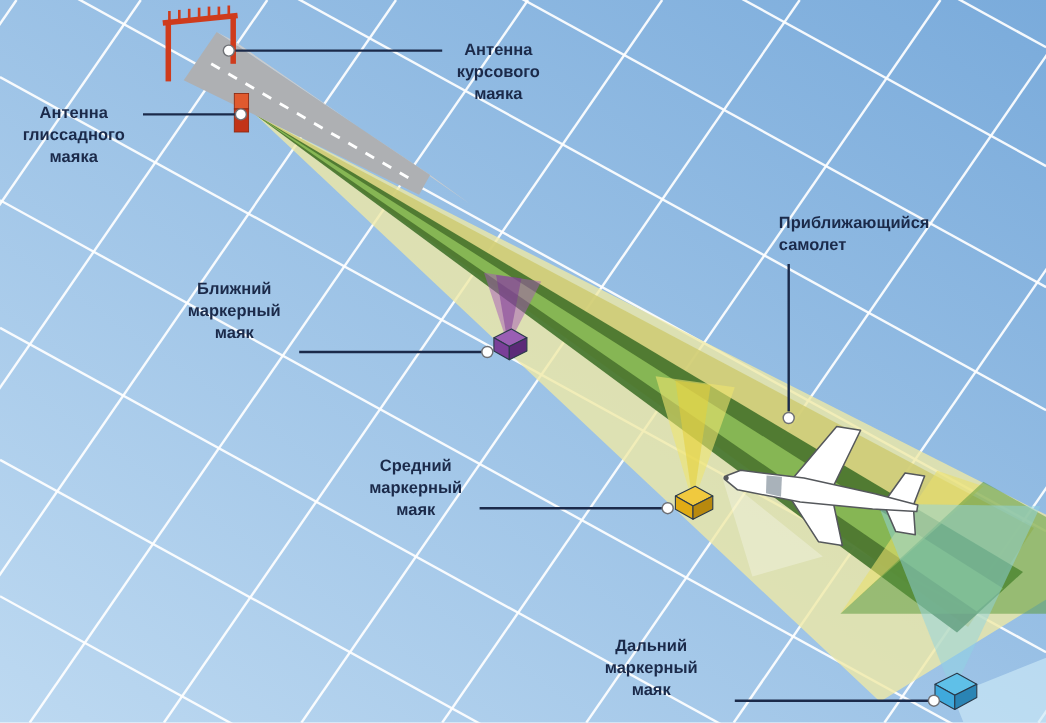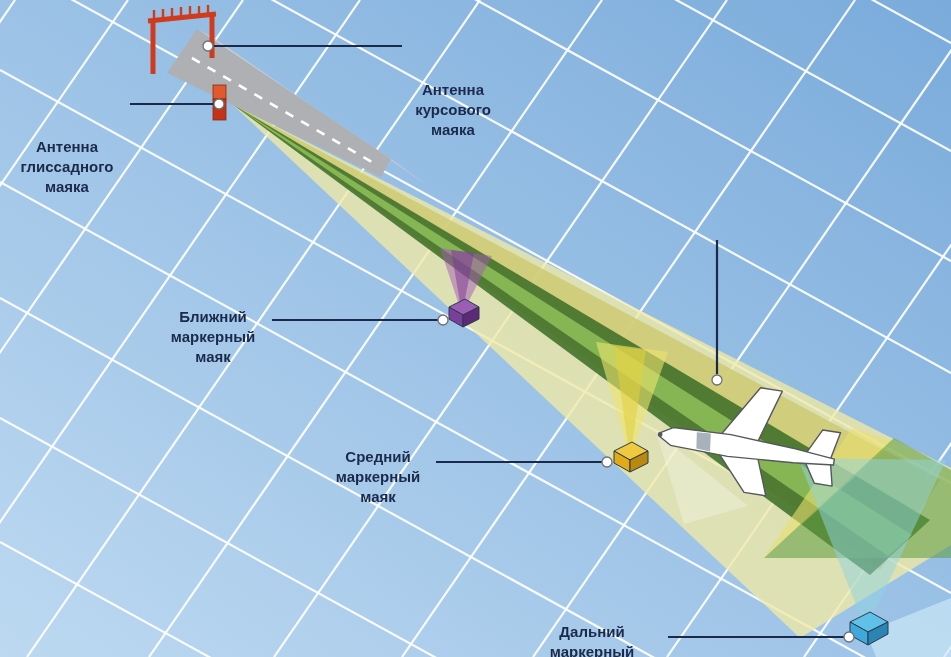--- a/index.html
+++ b/index.html
@@ -7,21 +7,20 @@
   .stage { position:relative; width:951px; height:657px; font-family:"Liberation Sans", sans-serif; }
   .stage > svg { position:absolute; left:0; top:0; }
   .label {
     position:absolute;
     font-weight:bold;
     font-size:15px;
     line-height:1.33;
     color:var(--label-text,#1b2a4a);
     white-space:pre-line;
     text-align:center;
-    margin-top:44px;
   }
   .label.align-left { text-align:left; }
   
   .grid  { stroke:var(--grid-line,#ffffff); stroke-width:2.2; stroke-opacity:.92; }
   .beam-pale        { fill:var(--beam-pale-yellow,#efe9a4); fill-opacity:.78; }
   .beam-olive      { fill:var(--beam-olive,#cdc96e); fill-opacity:.8; }
   .beam-green      { fill:var(--beam-green,#3f6f28); fill-opacity:.88; }
   .beam-green-light{ fill:var(--beam-green-light,#8cbc58); fill-opacity:.9; }
   .sail-yellow { fill:var(--sail-yellow,#e9e06c); fill-opacity:.6; }
   .sail-green  { fill:var(--sail-green,#5f9c40); fill-opacity:.55; }
@@ -171,26 +170,28 @@
   </svg>
 
   <div class="label" style="left:404px; top:36px; width:98px;">Антенна
 курсового
 маяка</div>
 
   <div class="label" style="left:6px; top:93px; width:122px;">Антенна
 глиссадного
 маяка</div>
 
-  <div class="label" style="left:157px; top:263px; width:112px;">Ближний
+  <div class="label" style="left:157px; top:253px; width:112px;">Ближний
 маркерный
 маяк</div>
 
-  <div class="label" style="left:322px; top:403px; width:112px;">Средний
+  <div class="label" style="left:322px; top:414px; width:112px;">Средний
 маркерный
 маяк</div>
 
   <div class="label" style="left:536px; top:578px; width:112px;">Дальний
 маркерный
 маяк</div>
 
+  <div class="label align-left" style="left:708px; top:193px; width:160px;">Приближающийся
+самолет</div>
 
 </div>
 
 </body></html>

